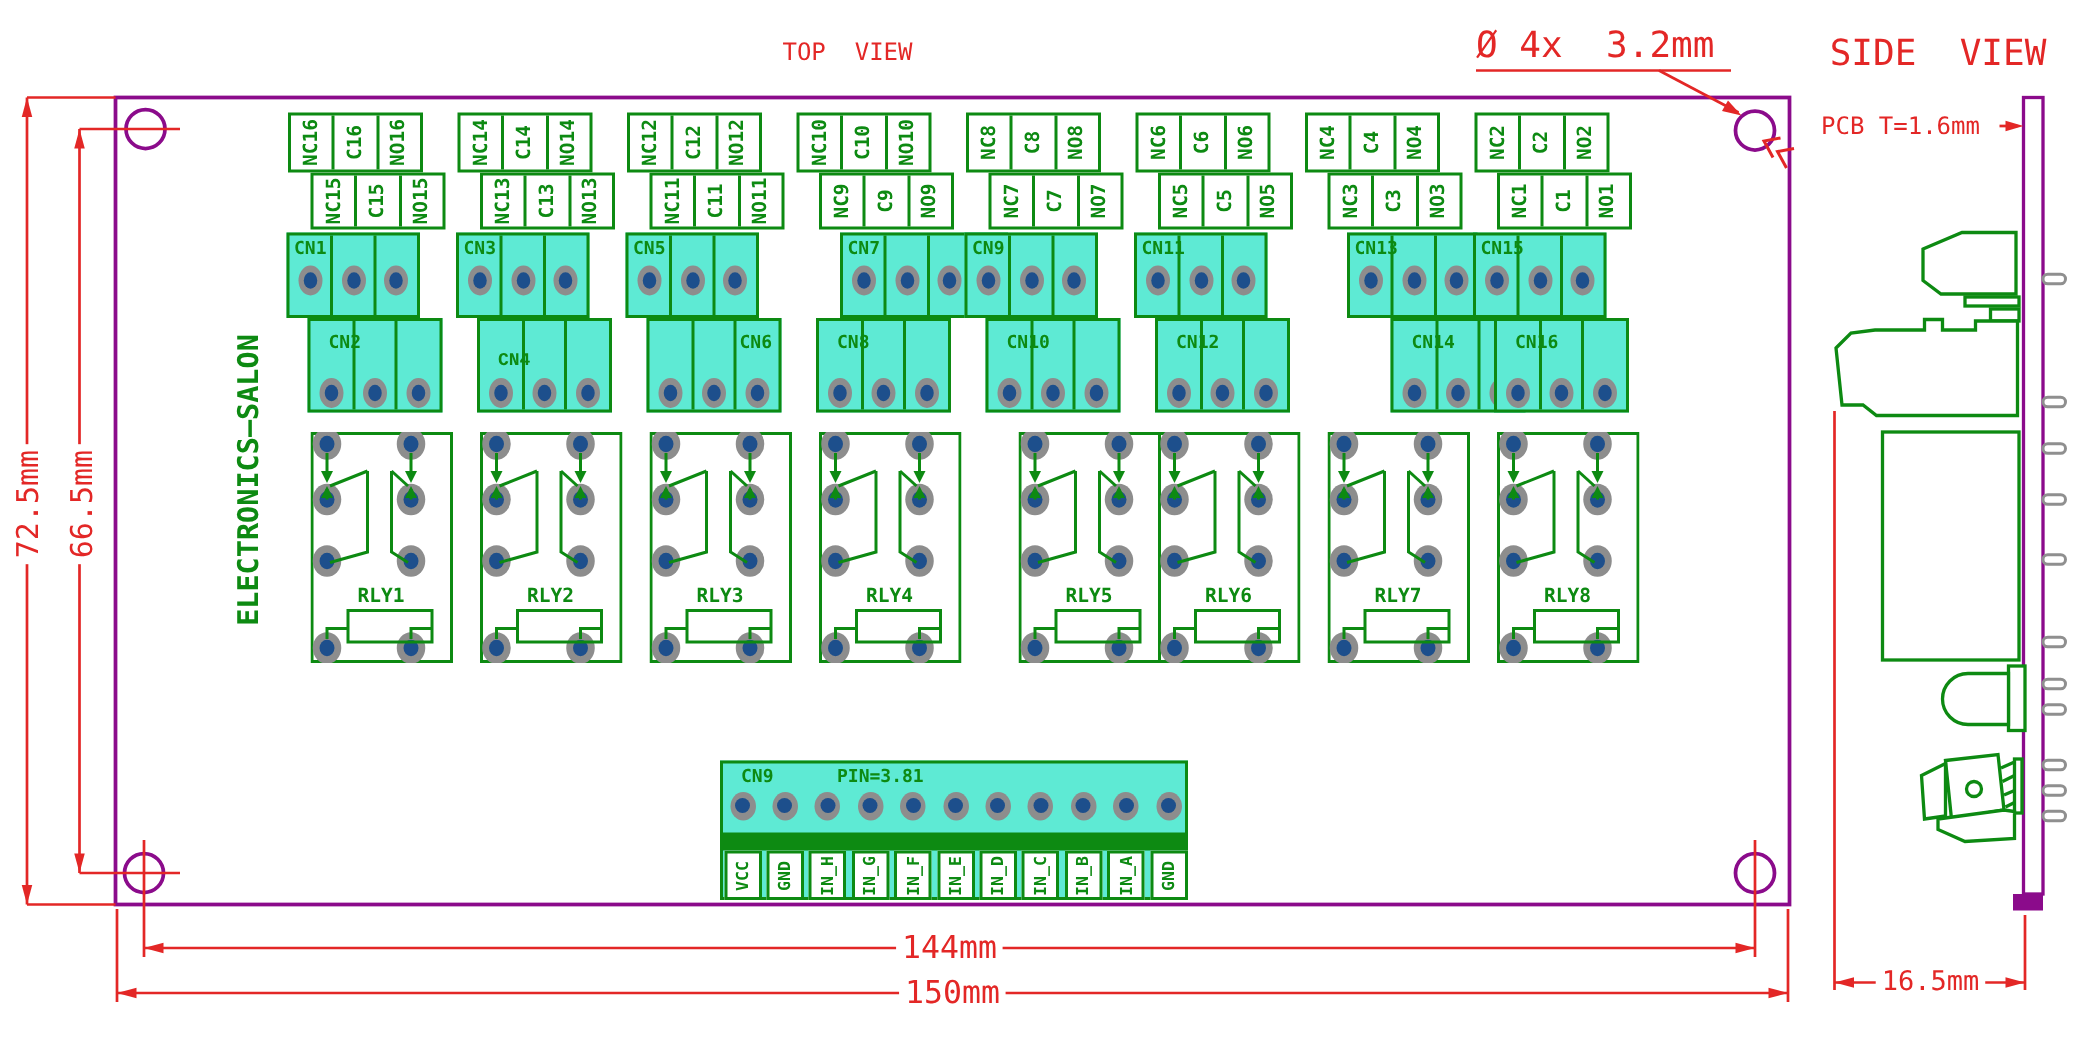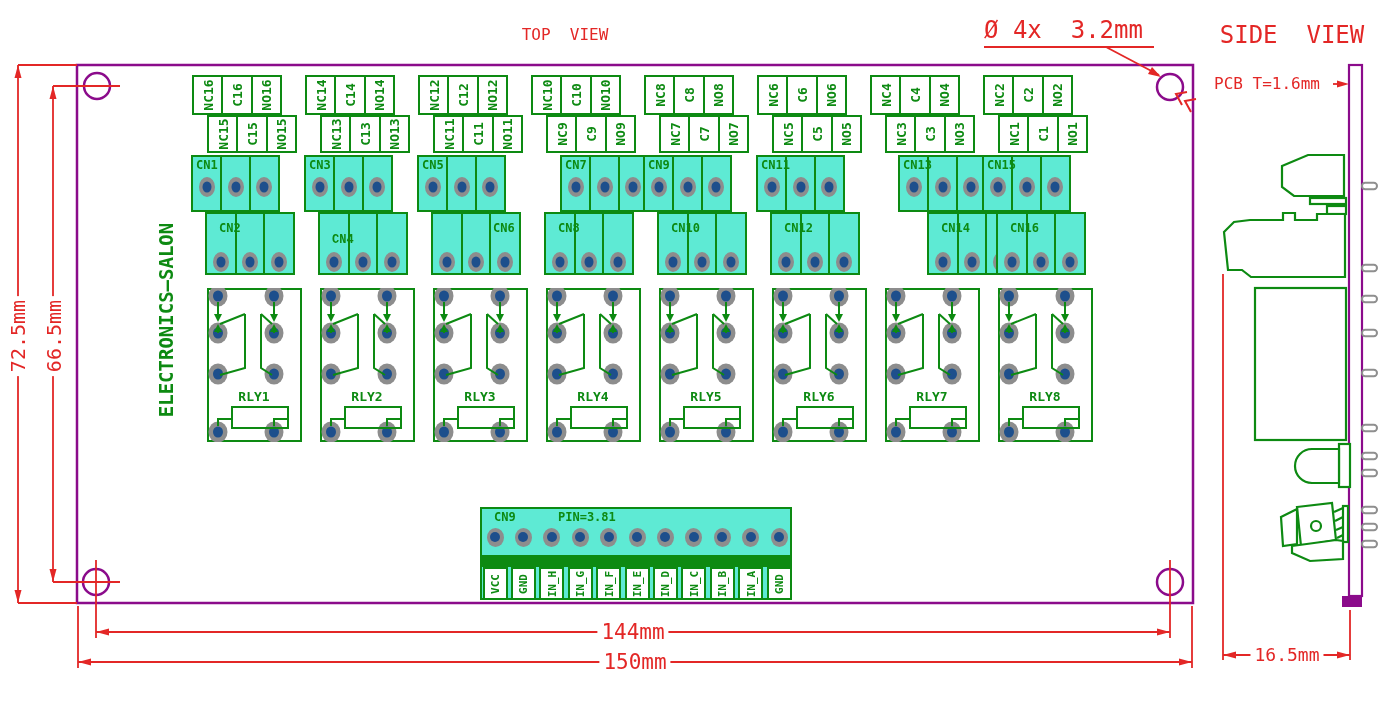--- a/index.html
+++ b/index.html
@@ -549,21 +549,21 @@
         <div class="pad" style="left: 6.33333px; top: 38px; width: 16px; height: 20px;">
           <i style="width: 9px; height: 11px;"></i>
         </div>
         <div class="pad" style="left: 35px; top: 38px; width: 16px; height: 20px;">
           <i style="width: 9px; height: 11px;"></i>
         </div>
         <div class="pad" style="left: 63.6667px; top: 38px; width: 16px; height: 20px;">
           <i style="width: 9px; height: 11px;"></i>
         </div>
       </div>
-      <div class="relay" style="left: 659px; top: 288px; width: 95px; height: 154px; border-radius: 19px;"><svg width="95" height="154" viewBox="0 0 95 154">
+      <div class="relay" style="left: 679px; top: 288px; width: 95px; height: 154px; border-radius: 19px;"><svg width="95" height="154" viewBox="0 0 95 154">
   <rect x="1" y="1" width="93" height="152" fill="#fff" stroke="#0d8a12" stroke-width="2"></rect>
   <ellipse cx="11" cy="8" rx="9.5" ry="10.5" fill="#8d8d8d"></ellipse>
           <ellipse cx="11" cy="8" rx="5" ry="5.5" fill="#1d4f8c"></ellipse>
           <ellipse cx="67" cy="8" rx="9.5" ry="10.5" fill="#8d8d8d"></ellipse>
           <ellipse cx="67" cy="8" rx="5" ry="5.5" fill="#1d4f8c"></ellipse>
           <ellipse cx="11" cy="45" rx="9.5" ry="10.5" fill="#8d8d8d"></ellipse>
           <ellipse cx="11" cy="45" rx="5" ry="5.5" fill="#1d4f8c"></ellipse>
           <ellipse cx="67" cy="45" rx="9.5" ry="10.5" fill="#8d8d8d"></ellipse>
           <ellipse cx="67" cy="45" rx="5" ry="5.5" fill="#1d4f8c"></ellipse>
           <ellipse cx="11" cy="86" rx="9.5" ry="10.5" fill="#8d8d8d"></ellipse>

